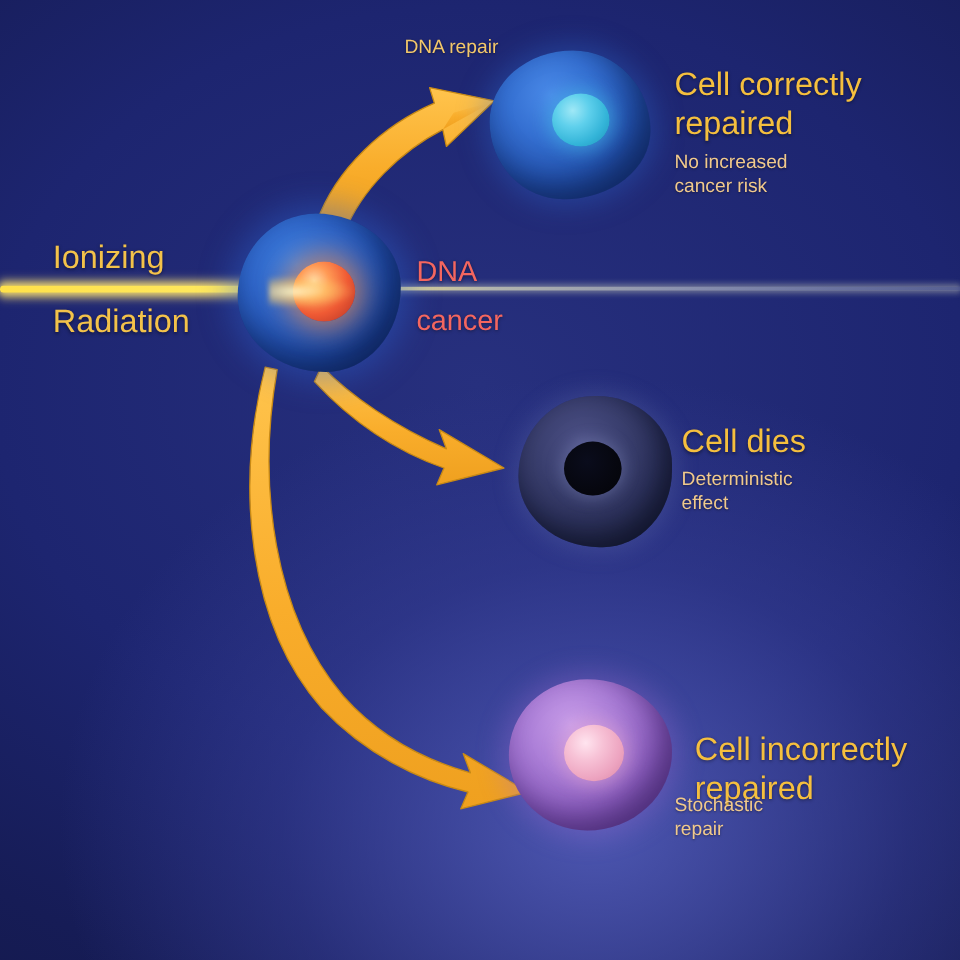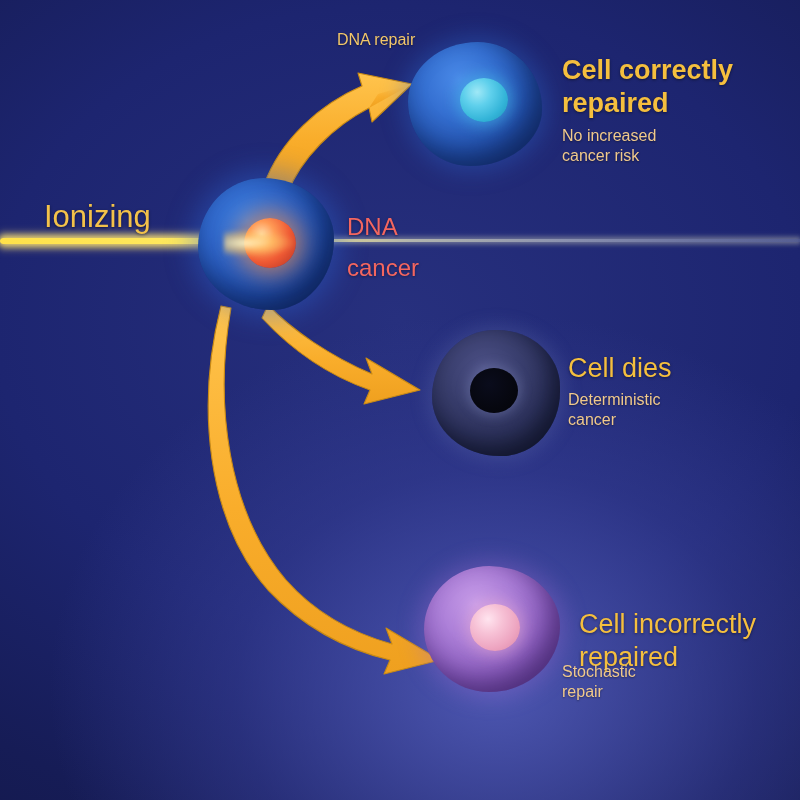--- a/index.html
+++ b/index.html
@@ -154,21 +154,21 @@
   }
 
   
   .label {
     position: absolute;
     color: #f5b428;
     white-space: pre;
     line-height: 1.22;
   }
   .heading-big {
-    font-size: 31px;
+    font-size: 27px;
     color: #f3c24a;
     text-shadow: 0 1px 3px rgba(0,0,0,0.45);
   }
   .heading-outcome {
     font-size: 27px;
     color: #f5bf3e;
     text-shadow: 0 1px 3px rgba(0,0,0,0.45);
   }
   .sub-outcome {
     font-size: 16px;
@@ -189,21 +189,21 @@
 
   #label-ionizing  { left: 44px;  top: 198px; }
   #label-radiation { left: 44px;  top: 252px; }
   #label-dna-damage-top { left: 347px; top: 199px; }
   #label-dna-damage-bot { left: 347px; top: 240px; }
 
   #label-dna-repair { left: 289px; top: 30px; margin-left: 48px; }
   #label-beyond-repair { left: 289px; top: 412px; }
   #label-misrepair { left: 289px; top: 666px; }
 
-  #head-repaired   { left: 562px; top: 54px; font-weight: bold; }
+  #head-repaired   { left: 562px; top: 54px; }
   #sub-repaired    { left: 562px; top: 126px; }
   #head-dies       { left: 568px; top: 352px; }
   #sub-dies        { left: 568px; top: 390px; }
   #head-incorrect  { left: 562px; top: 608px; margin-left: 17px; }
   #sub-incorrect   { left: 562px; top: 662px; }
 </style>
 </head>
 <body>
 
 <div id="stage">
@@ -277,33 +277,34 @@
     <div class="membrane"></div>
     <div class="nucleus"></div>
   </div>
 
   <div class="cell" id="cell-misrepaired">
     <div class="membrane"></div>
     <div class="nucleus"></div>
   </div>
 
   <div class="label heading-big" id="label-ionizing">Ionizing</div>
+  <div class="label heading-big" id="label-radiation">Radiation</div>
 
   <div class="label damage-text" id="label-dna-damage-top">DNA</div>
   <div class="label damage-text" id="label-dna-damage-bot">cancer</div>
 
   <div class="label arrow-label" id="label-dna-repair">DNA repair</div>
 
   <div class="label heading-outcome" id="head-repaired">Cell correctly
 repaired</div>
   <div class="label sub-outcome" id="sub-repaired">No increased
 cancer risk</div>
 
   <div class="label heading-outcome" id="head-dies">Cell dies</div>
   <div class="label sub-outcome" id="sub-dies">Deterministic
-cancer</div>
+effect</div>
 
   <div class="label heading-outcome" id="head-incorrect">Cell incorrectly
 repaired</div>
   <div class="label sub-outcome" id="sub-incorrect">Stochastic
 repair</div>
 
 </div>
 
 </body></html>

